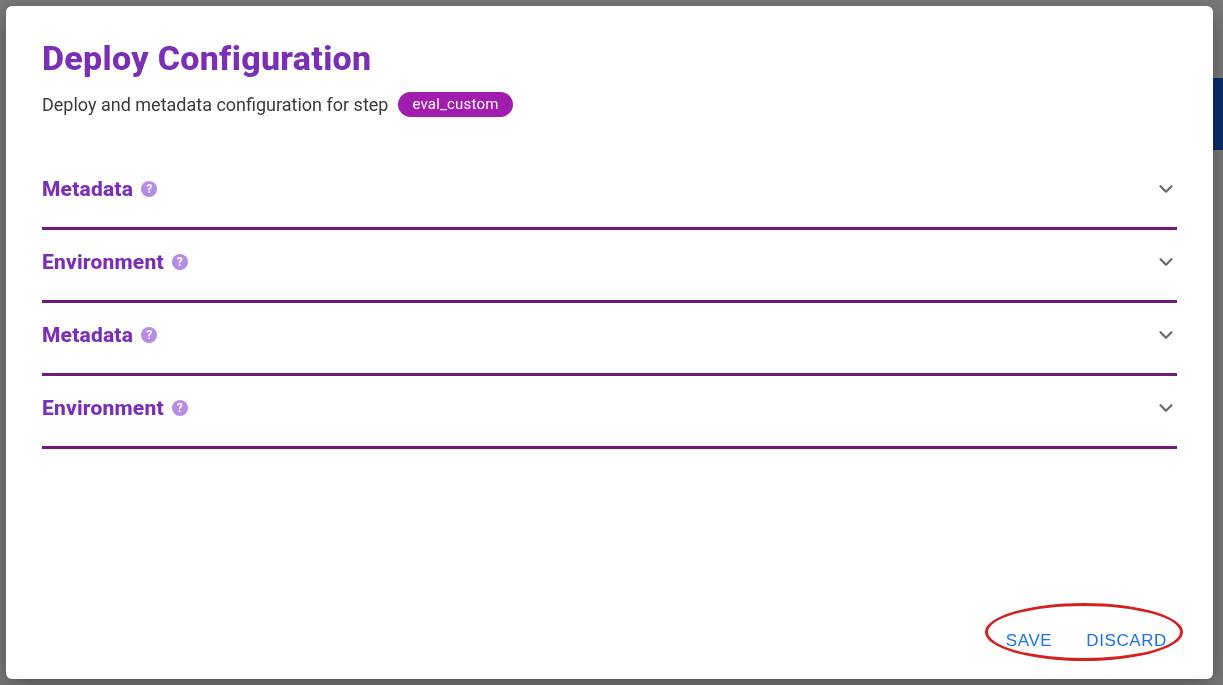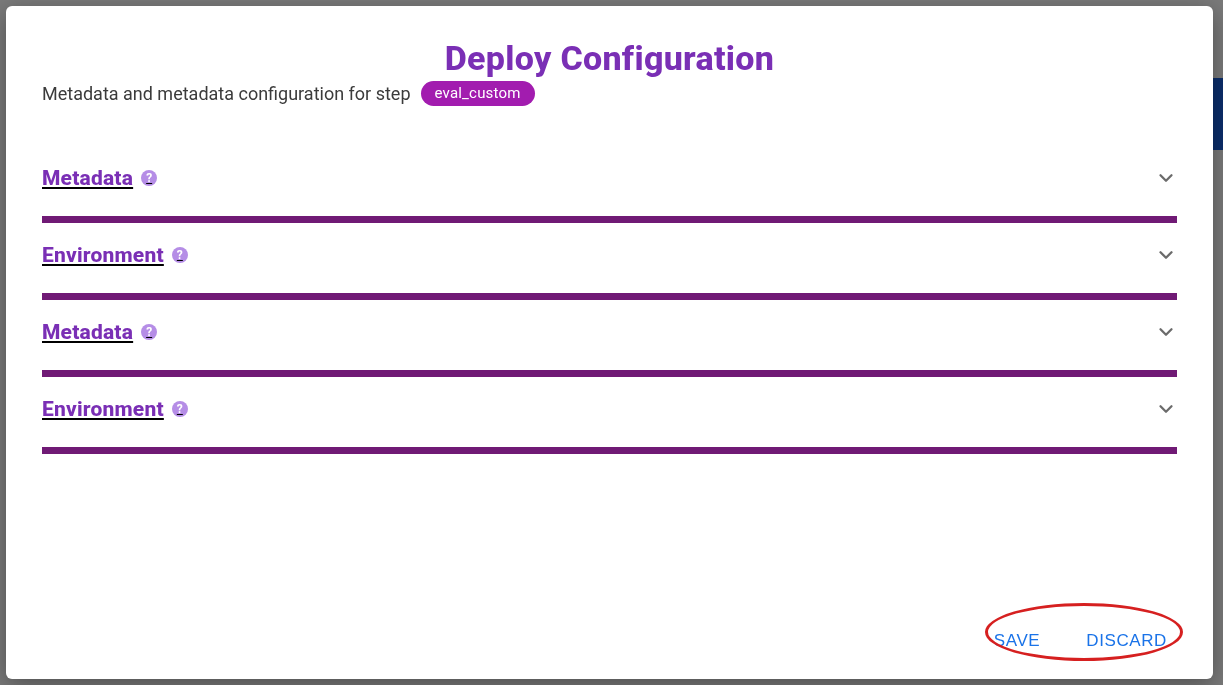--- a/index.html
+++ b/index.html
@@ -39,22 +39,21 @@
       box-shadow: 0 6px 24px rgba(0,0,0,0.35);
       padding: 32px 36px 22px 36px;
       display: flex;
       flex-direction: column;
     }
     .title {
       color: #7a2fb5;
       font-size: 34px;
       font-weight: 800;
       letter-spacing: 0.3px;
-      margin-bottom: 3px;
-      text-align: center;
+      margin-bottom: 14px;
     }
     .subtitle-row {
       display: flex;
       align-items: center;
       gap: 10px;
       margin-bottom: 40px;
     }
     .subtitle {
       color: #3b3b3b;
       font-size: 18px;
@@ -63,23 +62,22 @@
     .chip {
       background: #a21caf;
       color: #ffffff;
       font-size: 15px;
       padding: 3px 14px 4px 14px;
       border-radius: 14px;
       font-weight: 400;
       letter-spacing: 0.2px;
     }
     .section {
-      border-bottom: 7px solid #701a75;
+      border-bottom: 3px solid #701a75;
       padding: 20px 0 26px 0;
-      text-decoration: underline;
     }
     .section:last-of-type {
       border-bottom: 1px solid #e3e3e3;
     }
     .section-header {
       display: flex;
       align-items: center;
       justify-content: space-between;
       cursor: pointer;
     }
@@ -113,21 +111,21 @@
       align-items: center;
     }
     .chevron svg {
       width: 22px;
       height: 22px;
     }
     .footer {
       margin-top: auto;
       display: flex;
       justify-content: flex-end;
-      gap: 38px;
+      gap: 26px;
       padding-top: 26px;
       padding-right: 6px;
       position: relative;
     }
     .btn {
       background: transparent;
       border: none;
       color: #1a73e8;
       font-size: 17px;
       font-weight: 500;
@@ -150,21 +148,21 @@
 <body>
 
 <div class="backdrop"></div>
 <div class="behind-bar"></div>
 
 <div class="dialog">
 
   <h1 class="title">Deploy Configuration</h1>
 
   <div class="subtitle-row">
-    <span class="subtitle">Metadata and metadata configuration for step</span>
+    <span class="subtitle">Deploy and metadata configuration for step</span>
     <span class="chip">eval_custom</span>
   </div>
 
   <div class="section">
     <div class="section-header">
       <div class="section-title-wrap">
         <span class="section-title">Metadata</span>
         <span class="help-icon">?</span>
       </div>
       <span class="chevron">

